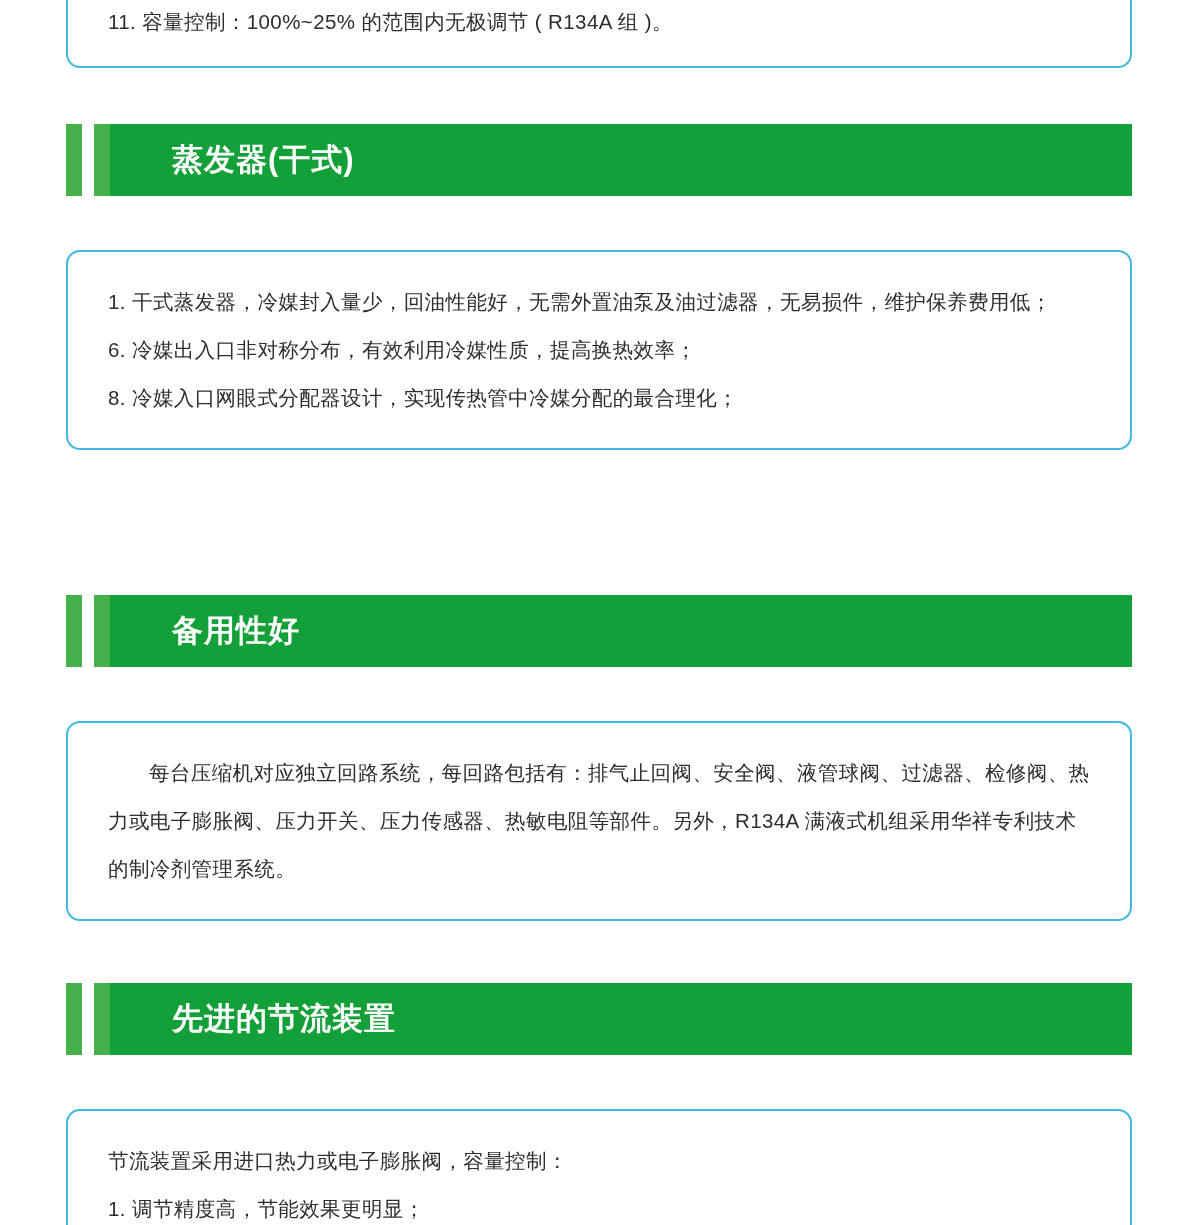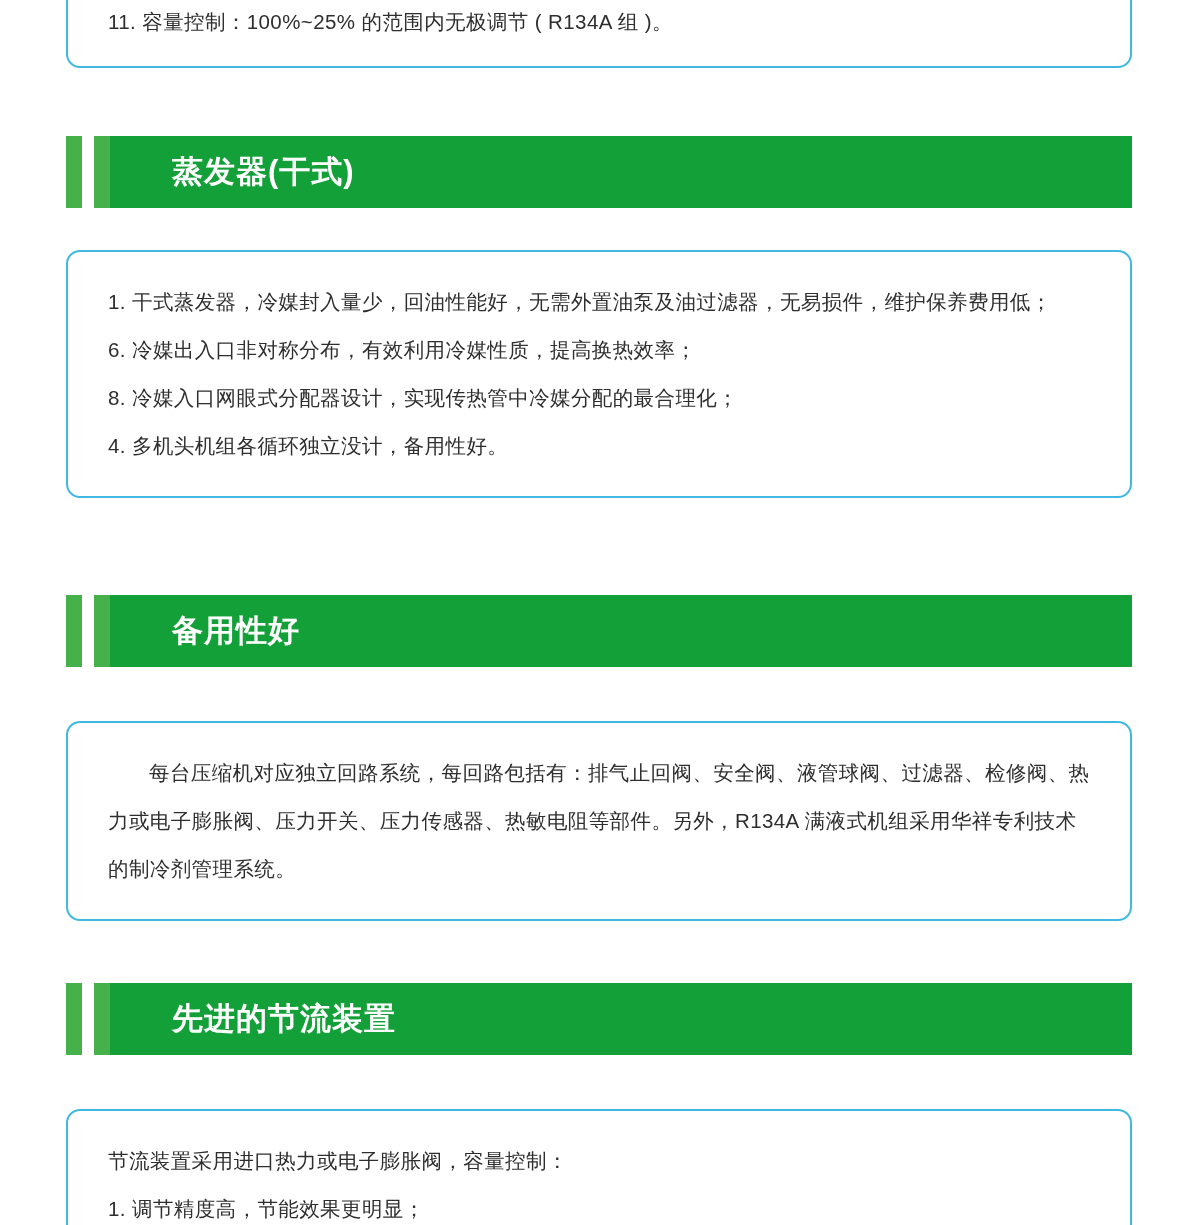--- a/index.html
+++ b/index.html
@@ -101,21 +101,21 @@
 
   
   #box-top {
     top: -38px;
     height: 106px;
     padding-top: 0;
     display: flex;
     align-items: flex-end;
     padding-bottom: 20px;
   }
-  #head-evaporator { top: 136px; border-radius: 22px; }
+  #head-evaporator { top: 124px; border-radius: 22px; }
   #box-evaporator  { top: 250px; }
   #head-circuit    { top: 595px; }
   #box-circuit     { top: 721px; }
   #head-throttle   { top: 983px; font-family: Liberation Serif, serif; }
   #box-throttle    { top: 1109px; height: 170px; }
 </style>
 </head>
 <body>
 
 <div class="page">
@@ -130,21 +130,20 @@
     <span class="bar-light"></span>
     <div class="head-body">
       <span class="head-title">蒸发器(干式)</span>
     </div>
   </div>
 
   <div class="box" id="box-evaporator">
     <p>1. 干式蒸发器，冷媒封入量少，回油性能好，无需外置油泵及油过滤器，无易损件，维护保养费用低；</p>
     <p>6. 冷媒出入口非对称分布，有效利用冷媒性质，提高换热效率；</p>
     <p>8. 冷媒入口网眼式分配器设计，实现传热管中冷媒分配的最合理化；</p>
-    <p>4. 多机头机组各循环独立没计，备用性好。</p>
   </div>
 
   <div class="section-head" id="head-circuit">
     <span class="bar-dark"></span>
     <span class="bar-gap"></span>
     <span class="bar-light"></span>
     <div class="head-body">
       <span class="head-title">备用性好</span>
     </div>
   </div>

